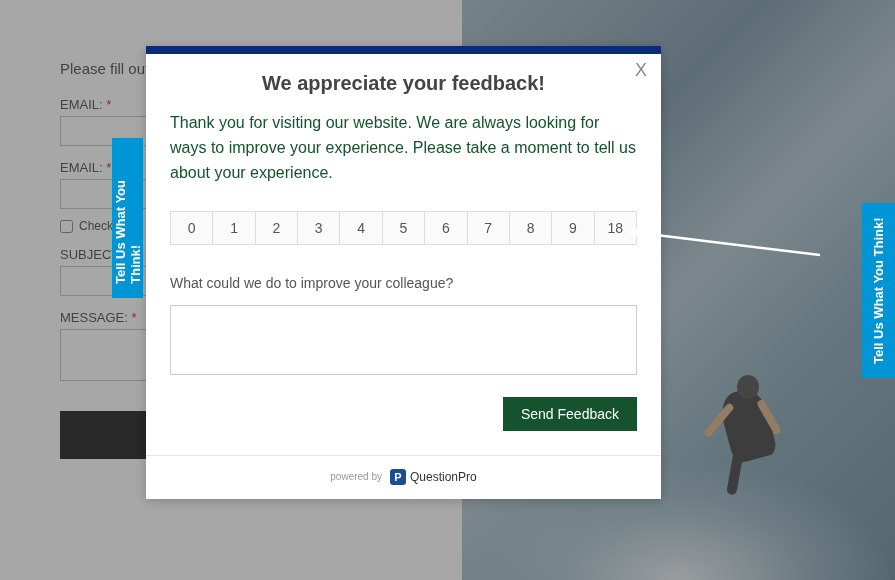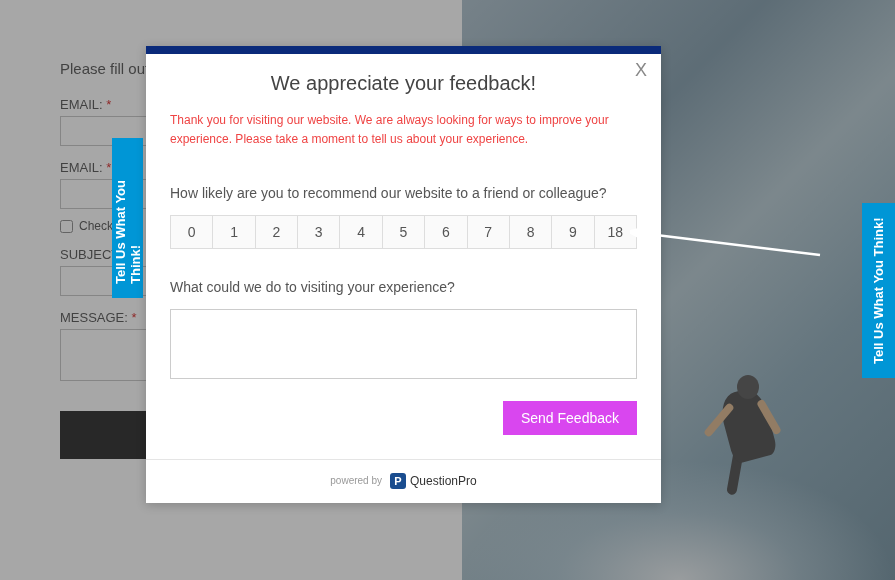--- a/index.html
+++ b/index.html
@@ -29,29 +29,29 @@
 .form-submit { width: 340px; height: 48px; background: #000; margin-top: 30px; }
 
 .feedback-tab { position: absolute; background: #0096d6; color: #fff; font-size: 13px; font-weight: bold; display: flex; align-items: center; justify-content: center; writing-mode: vertical-rl; transform: rotate(180deg); cursor: pointer; padding: 14px 6px; }
 .tab-left { left: 112px; top: 138px; height: 160px; width: 31px; }
 .tab-right { right: 0; top: 203px; height: 175px; width: 33px; z-index: 20; }
 
 .modal { position: absolute; left: 146px; top: 46px; width: 515px; background: #fff; z-index: 10; box-shadow: 0 2px 10px rgba(0,0,0,0.2); }
 .modal-topbar { height: 8px; background: #0a2a7a; }
 .modal-close { position: absolute; right: 14px; top: 14px; font-size: 18px; color: #888; cursor: pointer; font-family: Arial; }
 .modal-body { padding: 18px 24px 10px 24px; }
-.modal-title { font-size: 20px; color: #444; font-weight: normal; text-align: center; margin-bottom: 16px; font-family: 'Segoe UI', Arial, sans-serif; }
-.modal-intro { font-size: 12px; color: #ef4444; line-height: 1.55; margin-bottom: 37px; }
+.modal-title { font-size: 20px; color: #444; font-weight: bold; text-align: center; margin-bottom: 16px; font-family: 'Segoe UI', Arial, sans-serif; }
+.modal-intro { font-size: 16px; color: #14532d; line-height: 1.55; margin-bottom: 26px; }
 .modal-question { font-size: 14px; color: #555; margin-bottom: 14px; }
 .nps-row { display: flex; gap: 0; margin-bottom: 30px; }
 .nps-btn { flex: 1; height: 34px; border: 1px solid #ddd; background: #fafafa; font-size: 14px; color: #555; cursor: pointer; display: flex; align-items: center; justify-content: center; }
 .nps-btn + .nps-btn { border-left: none; }
 .modal-textarea { width: 100%; height: 70px; border: 1px solid #ccc; resize: none; font-size: 13px; padding: 6px; margin-bottom: 18px; }
 .modal-send-row { display: flex; justify-content: flex-end; margin-bottom: 14px; }
-.modal-send { background: #d946ef; color: #fff; border: none; padding: 9px 18px; font-size: 14px; cursor: pointer; }
+.modal-send { background: #14532d; color: #fff; border: none; padding: 9px 18px; font-size: 14px; cursor: pointer; }
 .modal-footer { border-top: 1px solid #e5e5e5; padding: 10px 0 14px 0; text-align: center; }
 .powered-by { font-size: 10px; color: #999; display: inline-flex; align-items: center; gap: 8px; justify-content: flex-end; }
 .qp-logo { display: inline-flex; align-items: center; gap: 4px; font-size: 12px; color: #333; }
 .qp-icon { width: 16px; height: 16px; background: #1a4d8f; border-radius: 3px; color: #fff; display: inline-flex; align-items: center; justify-content: center; font-size: 11px; font-weight: bold; }
 
 .arrow { position: absolute; left: 630px; top: 225px; z-index: 15; pointer-events: none; }
 </style>
 </head>
 <body>
 
@@ -89,35 +89,34 @@
 <div class="overlay"></div>
 
 <div class="feedback-tab tab-left">Tell Us What You Think!</div>
 
 <div class="modal">
   <div class="modal-topbar"></div>
   <div class="modal-close">X</div>
   <div class="modal-body">
     <div class="modal-title">We appreciate your feedback!</div>
     <div class="modal-intro">Thank you for visiting our website. We are always looking for ways to improve your experience. Please take a moment to tell us about your experience.</div>
-    <div class="modal-question">How likely are you to recommend our website to a friend or colleague?</div>
     <div class="nps-row">
       <div class="nps-btn">0</div>
       <div class="nps-btn">1</div>
       <div class="nps-btn">2</div>
       <div class="nps-btn">3</div>
       <div class="nps-btn">4</div>
       <div class="nps-btn">5</div>
       <div class="nps-btn">6</div>
       <div class="nps-btn">7</div>
       <div class="nps-btn">8</div>
       <div class="nps-btn">9</div>
       <div class="nps-btn">18</div>
     </div>
-    <div class="modal-question">What could we do to visiting your experience?</div>
+    <div class="modal-question">What could we do to improve your colleague?</div>
     <textarea class="modal-textarea" style=""></textarea>
     <div class="modal-send-row">
       <button class="modal-send">Send Feedback</button>
     </div>
   </div>
   <div class="modal-footer">
     <span class="powered-by">
       <span>powered by</span>
       <span class="qp-logo">
         <span class="qp-icon">P</span>

